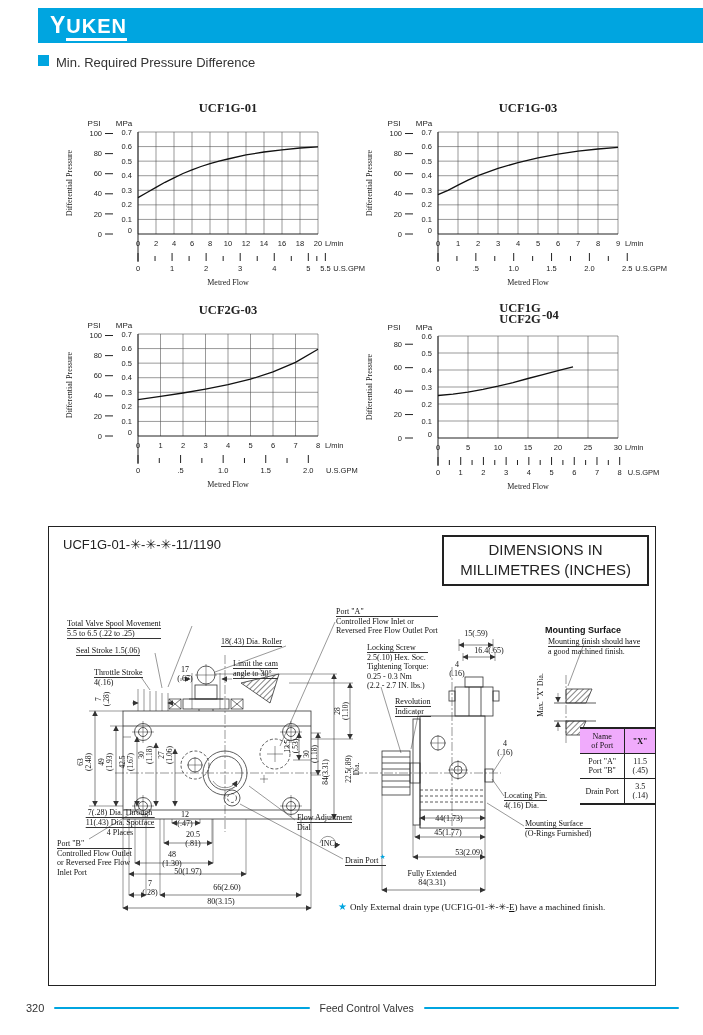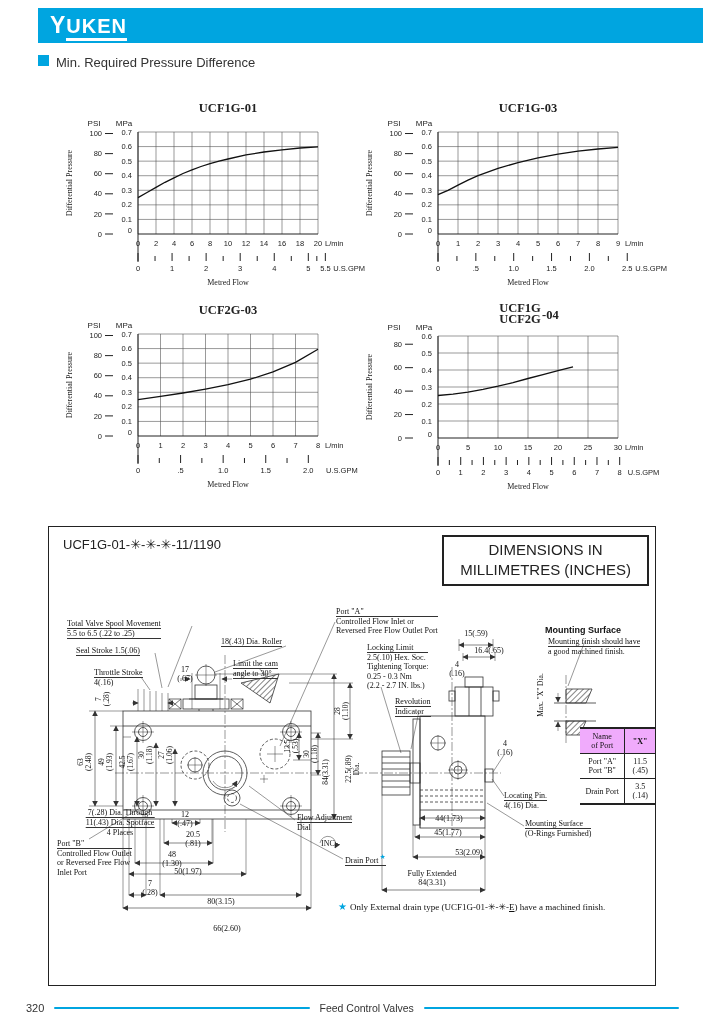--- a/index.html
+++ b/index.html
@@ -577,21 +577,21 @@
         <div>20.5</div>
         <div>(.81)</div>
       </div>
       <div class="dlab ctr" style="left: 123px; top: 323px;">
         <div>48</div>
         <div>(1.30)</div>
       </div>
       <div class="dlab ctr" style="left: 139px; top: 340px;">
         <div>50(1.97)</div>
       </div>
-      <div class="dlab ctr" style="left: 178px; top: 356px; margin-top: 41px;">
+      <div class="dlab ctr" style="left: 178px; top: 356px;">
         <div>66(2.60)</div>
       </div>
       <div class="dlab ctr" style="left: 172px; top: 370px;">
         <div>80(3.15)</div>
       </div>
       <div class="dlab ctr" style="left: 101px; top: 352px;">
         <div>7</div>
         <div>(.28)</div>
       </div>
       <div class="dlab" style="left: 248px; top: 286px;">
@@ -603,21 +603,21 @@
       </div>
       <div class="dlab" style="left: 296px; top: 329px;">
         <div class="ul">Drain Port<span class="star">★</span></div>
       </div>
       <div class="dlab" style="left: 287px; top: 80px;">
         <div class="ul">Port "A"</div>
         <div>Controlled Flow Inlet or</div>
         <div>Reversed Free Flow Outlet Port</div>
       </div>
       <div class="dlab" style="left: 318px; top: 116px;">
-        <div class="ul">Locking Limit</div>
+        <div class="ul">Locking Screw</div>
         <div>2.5(.10) Hex. Soc.</div>
         <div>Tightening Torque:</div>
         <div>0.25 - 0.3 Nm</div>
         <div>(2.2 - 2.7 IN. lbs.)</div>
       </div>
       <div class="dlab" style="left: 346px; top: 170px;">
         <div class="ul">Revolution</div>
         <div class="ul">Indicator</div>
       </div>
       <div class="dlab ctr" style="left: 427px; top: 102px;">

